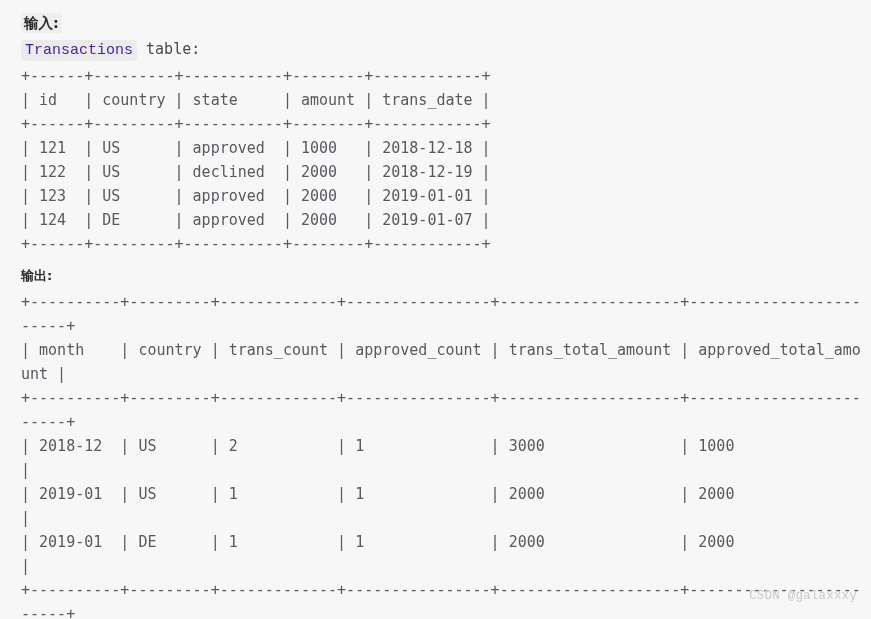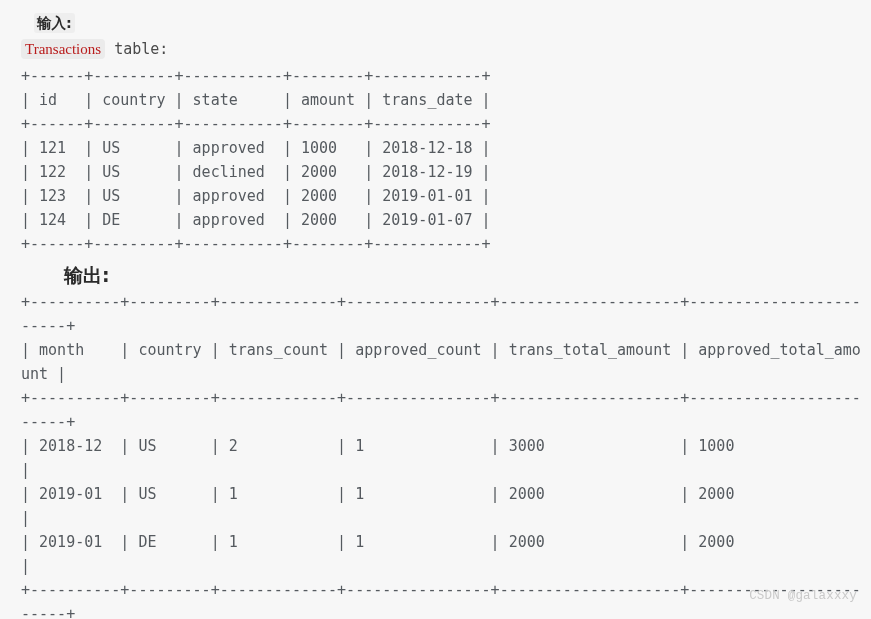--- a/index.html
+++ b/index.html
@@ -20,61 +20,60 @@
   .page {
     position: relative;
     width: 871px;
     height: 619px;
     box-sizing: border-box;
     padding: 10px 0 0 0;
   }
 
   
   .label-line {
-    padding-left: 34px;
+    padding-left: 21px;
     height: 26px;
     line-height: 26px;
     font-family: "DejaVu Sans", "Liberation Sans", sans-serif;
     font-size: 14.5px;
     font-weight: bold;
     color: #2b2b2b;
   }
   .label-chip {
     background: #eeeeee;
     border-radius: 3px;
     padding: 2px 3px;
     font-family: "DejaVu Sans", "Liberation Sans", sans-serif;
     font-weight: bold;
     font-size: 14.5px;
     color: #2b2b2b;
   }
   .label-plain {
     font-family: "DejaVu Sans", "Liberation Sans", sans-serif;
     font-weight: bold;
-    font-size: 19px;
+    font-size: 13px;
     color: #2b2b2b;
-    margin-left: 30px;
   }
 
   
   .caption-line {
     padding-left: 21px;
     height: 26px;
     line-height: 26px;
     font-size: 15px;
     color: #4a4a4a;
     white-space: nowrap;
   }
   .code-chip {
     background: #ebebeb;
     border-radius: 4px;
     padding: 2px 4px;
-    font-family: Liberation Serif, serif;
+    font-family: Liberation Mono, monospace;
     font-size: 15px;
-    color: #b91c1c;
+    color: #4c1d95;
   }
   .caption-rest {
     font-family: "DejaVu Sans Mono", "Liberation Mono", monospace;
     font-size: 15px;
     color: #4a4a4a;
     margin-top: 28px;
   }
 
   
   .ascii {

